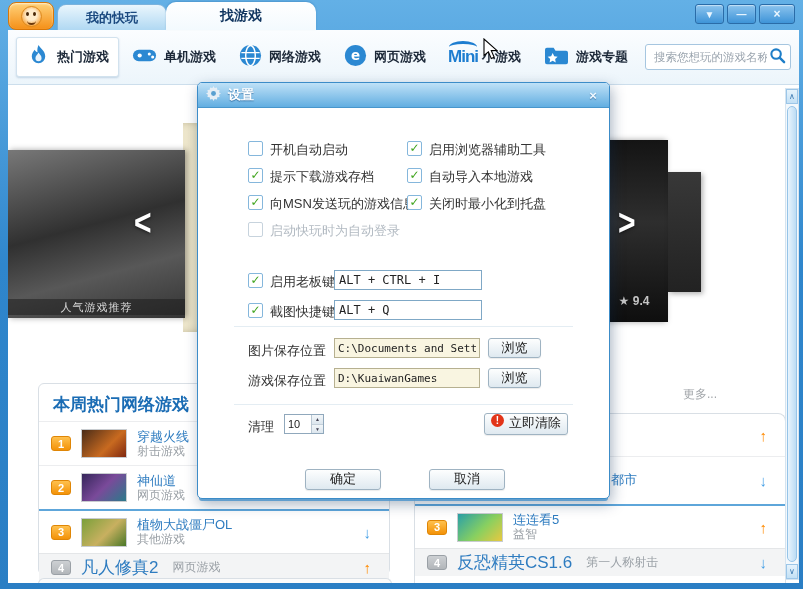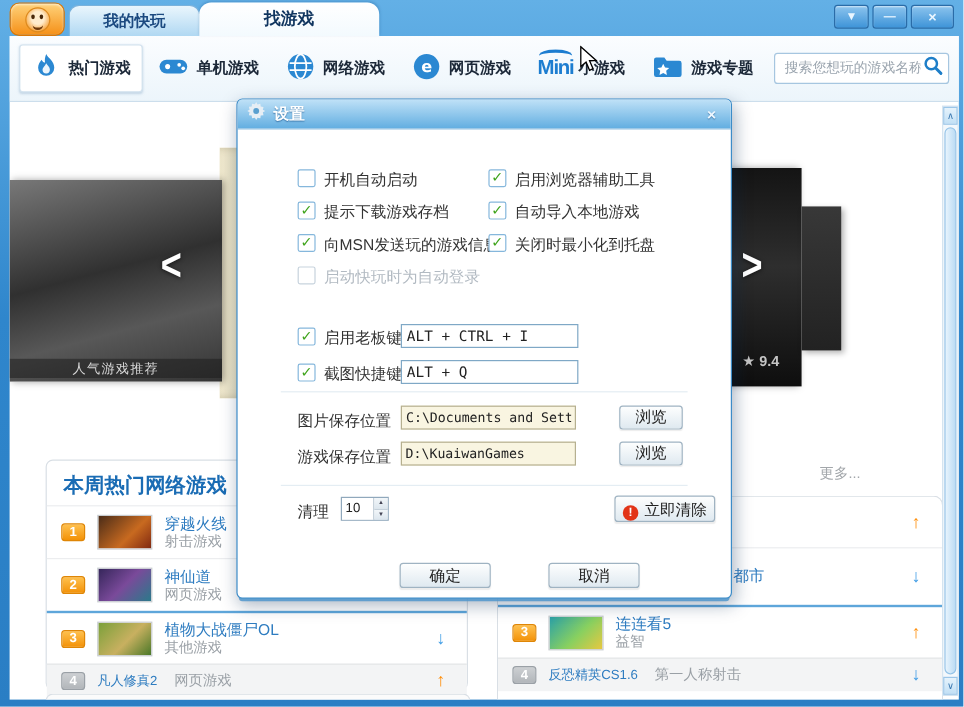--- a/index.html
+++ b/index.html
@@ -84,21 +84,21 @@
     background:linear-gradient(#ffc14e,#f39208);border:1px solid #df8606;box-sizing:border-box;}
   .rank.gray{background:linear-gradient(#cdd0d3,#b2b6ba);border-color:#9aa0a6;}
   .thumb{width:46px;height:29px;border:1px solid #c8ccd0;margin-right:10px;flex:none;box-sizing:border-box;}
   .thumb.t-cf{background:linear-gradient(135deg,#4a2c18,#c86a20 60%,#802810);}
   .thumb.t-sxd{background:linear-gradient(135deg,#35265a,#7a4a9a 50%,#2a7a8a);}
   .thumb.t-pvz{background:linear-gradient(135deg,#7aa03a,#c8b060 55%,#4a7828);}
   .thumb.t-llk{background:linear-gradient(135deg,#2aa0a8,#88d060 55%,#e8c840);}
   .g-text{display:flex;flex-direction:column;justify-content:center;line-height:15px;}
   .g-title{font-size:13px;color:#2e7cc0;}
   .g-genre{font-size:12px;color:#9aa0a6;}
-  .g-title-inline{font-size:11px;color:#2e7cc0;}
+  .g-title-inline{font-size:17px;color:#2e7cc0;}
   .g-genre-inline{font-size:12px;color:#9aa0a6;margin-left:14px;}
   .trend{margin-left:auto;font-size:15px;font-weight:bold;padding-right:6px;}
   .trend.up{color:#ff8a00;}
   .trend.down{color:#46a0e6;}
   .rp-row2-frag{position:absolute;left:196px;top:14px;font-size:13px;color:#2e7cc0;}
   .bottom-card-edge{position:absolute;left:30px;top:548px;width:352px;height:6px;
     background:#fbfbfb;border:1px solid #d9dfe5;border-bottom:none;border-radius:6px 6px 0 0;}
 
   
   .scrollbar{position:absolute;left:777px;top:58px;width:14px;height:492px;
@@ -130,22 +130,22 @@
   .cb-box.checked .cb-mark{display:block;}
   .cb-row.disabled{color:#b2bac2;}
   .cb-row.disabled .cb-box{border-color:#c7d3dd;}
   .dlg-label{position:absolute;font-size:13px;color:#333;}
   .hk-input{position:absolute;width:138px;height:18px;border:1px solid #7fa8c6;background:#fff;
     font-family:"DejaVu Sans Mono",monospace;font-size:12px;padding:0 4px;color:#222;box-sizing:content-box;}
   .path-input{position:absolute;width:138px;height:18px;border:1px solid #b6b090;background:#f9f5e1;
     font-family:"DejaVu Sans Mono",monospace;font-size:11px;padding:0 3px;color:#222;overflow:hidden;white-space:nowrap;}
   .dlg-div{position:absolute;left:36px;right:36px;height:1px;background:#e4edf3;}
   .btn{position:absolute;background:linear-gradient(#fdfefe,#dfe9f0);border:1px solid #9fb3c2;border-radius:3px;
-    font-size:13px;color:#222;display:flex;align-items:flex-end;justify-content:center;
-    box-shadow:0 1px 1px rgba(0,0,0,.08);box-sizing:border-box;margin-left:28px;}
+    font-size:13px;color:#222;display:flex;align-items:flex-start;justify-content:center;
+    box-shadow:0 1px 1px rgba(0,0,0,.08);box-sizing:border-box;}
   .spinner{position:absolute;width:40px;height:20px;border:1px solid #90a8bc;background:#fff;
     display:flex;box-sizing:border-box;}
   .spinner input{width:23px;border:none;outline:none;font-size:11px;padding:0 0 0 3px;color:#222;}
   .spin-col{width:13px;border-left:1px solid #b8c6d2;display:flex;flex-direction:column;}
   .spin-b{flex:1;background:linear-gradient(#f2f6f9,#dce6ee);font-size:5px;color:#445;
     display:flex;align-items:center;justify-content:center;border-bottom:1px solid #c4d0da;}
   .spin-b:last-child{border-bottom:none;}
   .alert-ic{width:13px;height:13px;border-radius:50%;background:#e23418;color:#fff;font-size:10px;
     font-weight:bold;display:flex;align-items:center;justify-content:center;line-height:1;margin-right:5px;flex:none;}
   #cursor{position:absolute;left:483px;top:38px;z-index:30;}

